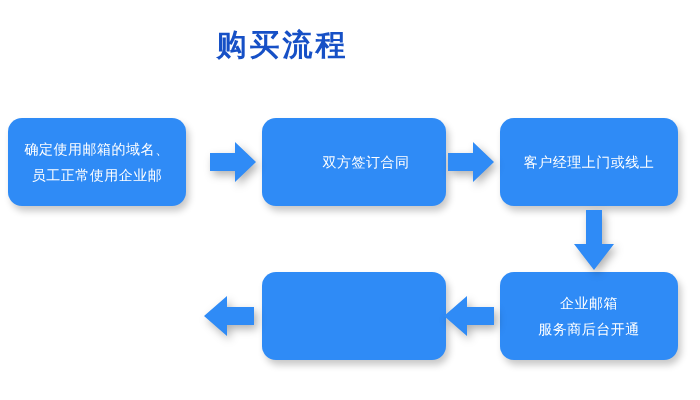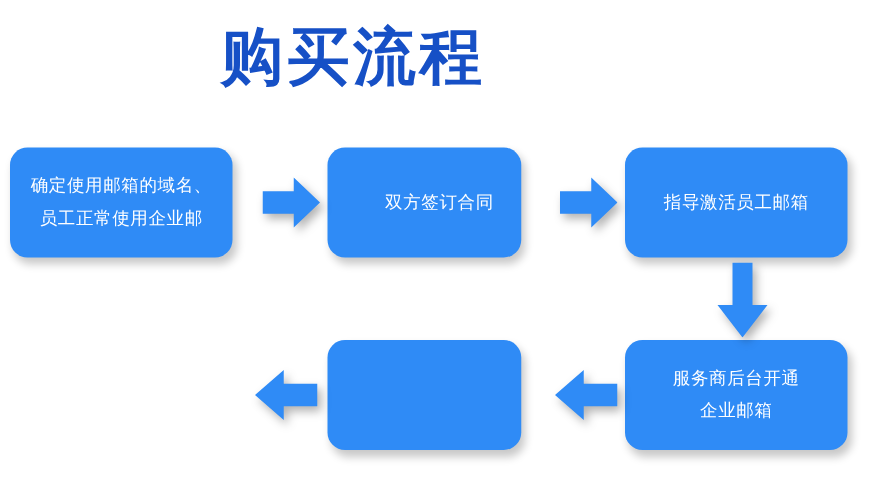--- a/index.html
+++ b/index.html
@@ -21,21 +21,21 @@
     background: #ffffff;
   }
 
   
   .title {
     position: absolute;
     left: 0;
     top: 18px;
     width: 565px;
     text-align: center;
-    font-size: 50px;
+    font-size: 30px;
     line-height: 54px;
     font-weight: bold;
     color: #1650c6;
     letter-spacing: 3px;
     text-shadow: 1px 1px 0 rgba(255,255,255,0.9);
   }
 
   
   .box {
     position: absolute;
@@ -54,21 +54,21 @@
     box-shadow: 3px 5px 7px rgba(0,0,0,0.22);
   }
   .box .line {
     display: block;
     white-space: nowrap;
     letter-spacing: 0.5px;
   }
 
   
   .col-a { left: 8px;  width: 178px; }
-  .col-b { left: 262px; width: 155px; padding-left: 32px; }
+  .col-b { left: 262px; width: 184px; padding-left: 32px; }
   .col-c { left: 500px; width: 178px; }
 
   .row-top    { top: 118px; height: 88px; }
   .row-bottom { top: 272px; height: 88px; }
 
   
   .arrow {
     position: absolute;
     filter: drop-shadow(3px 4px 4px rgba(0,0,0,0.30));
   }
@@ -90,26 +90,26 @@
   <div class="box col-a row-top">
     <span class="line">确定使用邮箱的域名、</span>
     <span class="line">员工正常使用企业邮</span>
   </div>
 
   <div class="box col-b row-top">
     <span class="line">双方签订合同</span>
   </div>
 
   <div class="box col-c row-top">
-    <span class="line">指导激活员工邮箱</span>
+    <span class="line">客户经理上门或线上</span>
   </div>
 
   <div class="box col-c row-bottom">
+    <span class="line">企业邮箱</span>
     <span class="line">服务商后台开通</span>
-    <span class="line">企业邮箱</span>
   </div>
 
   <div class="box col-b row-bottom">
   </div>
 
 
   <div class="arrow arrow-r1">
     <svg width="46" height="44" viewBox="0 0 46 44" aria-hidden="true">
       <path d="M0,13 L25,13 L25,2 L46,22 L25,42 L25,31 L0,31 Z" fill="#2f8bf6"></path>
     </svg>

